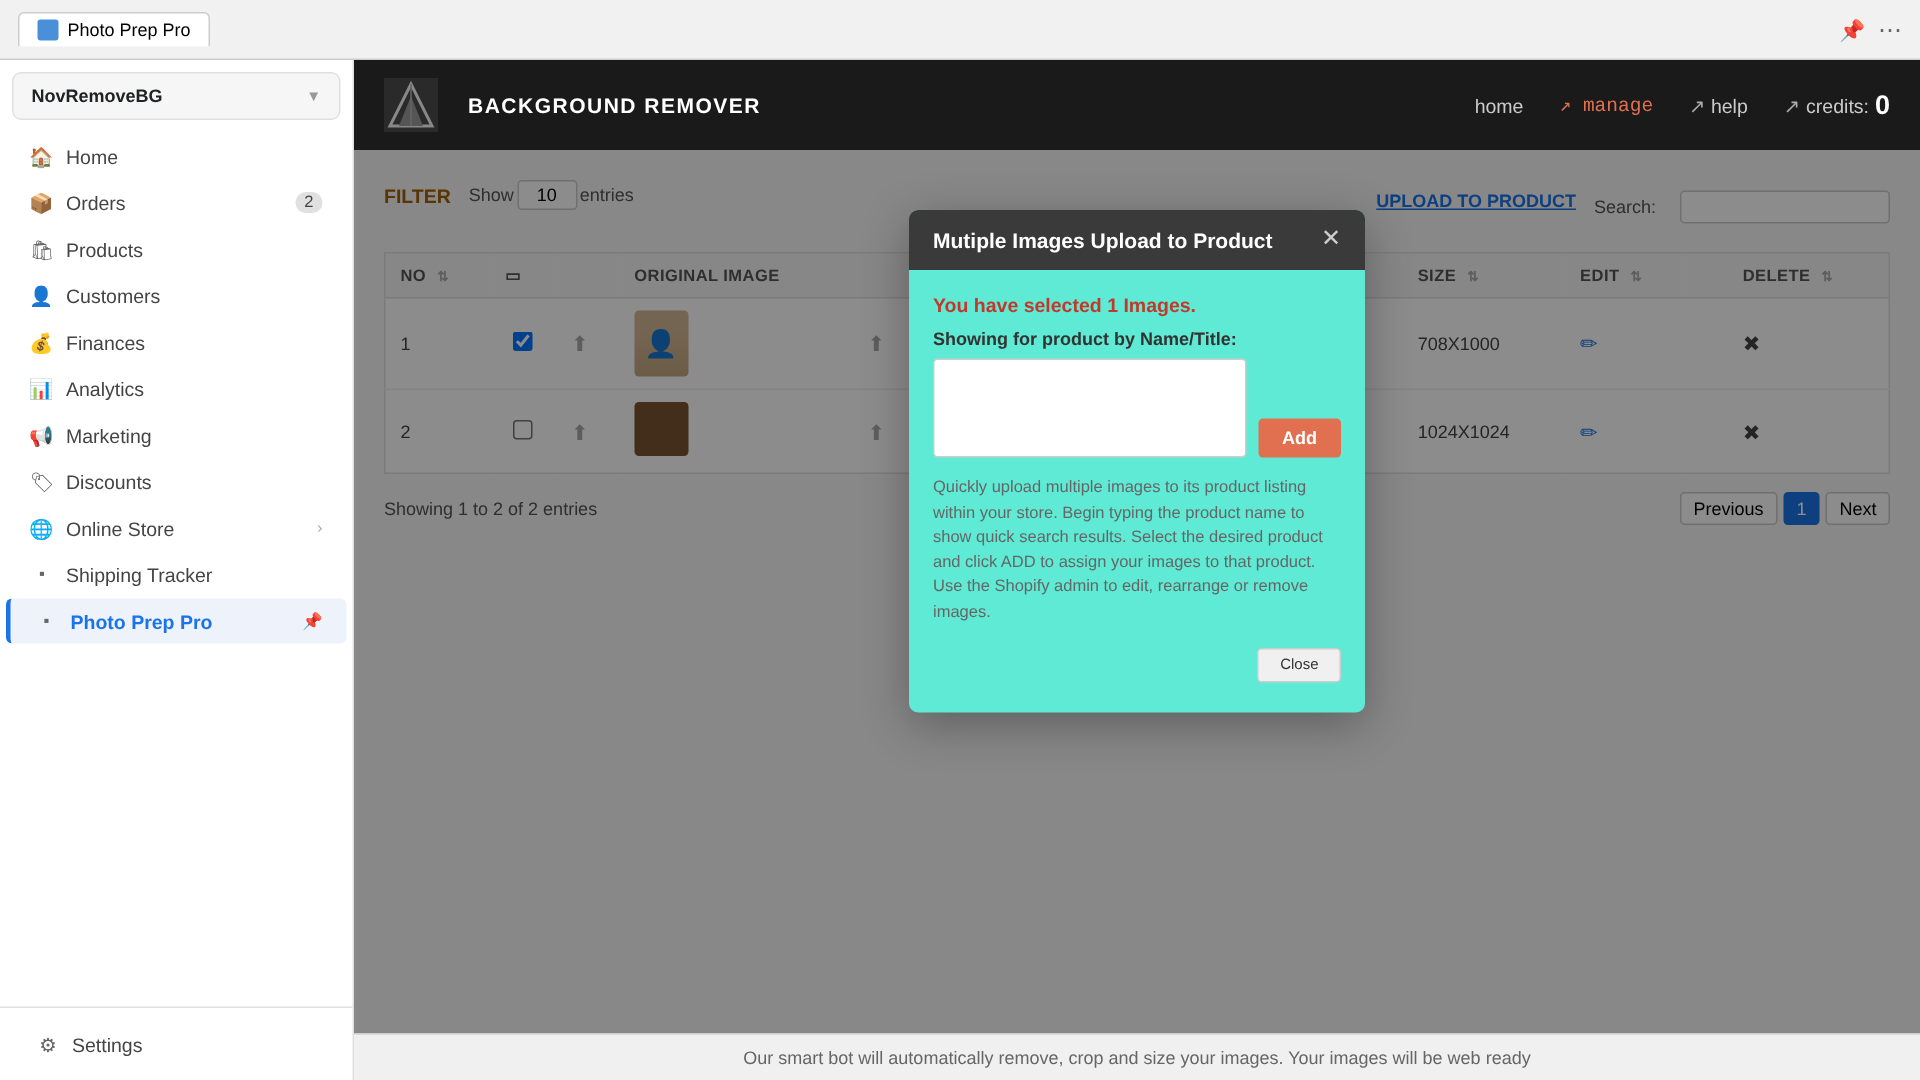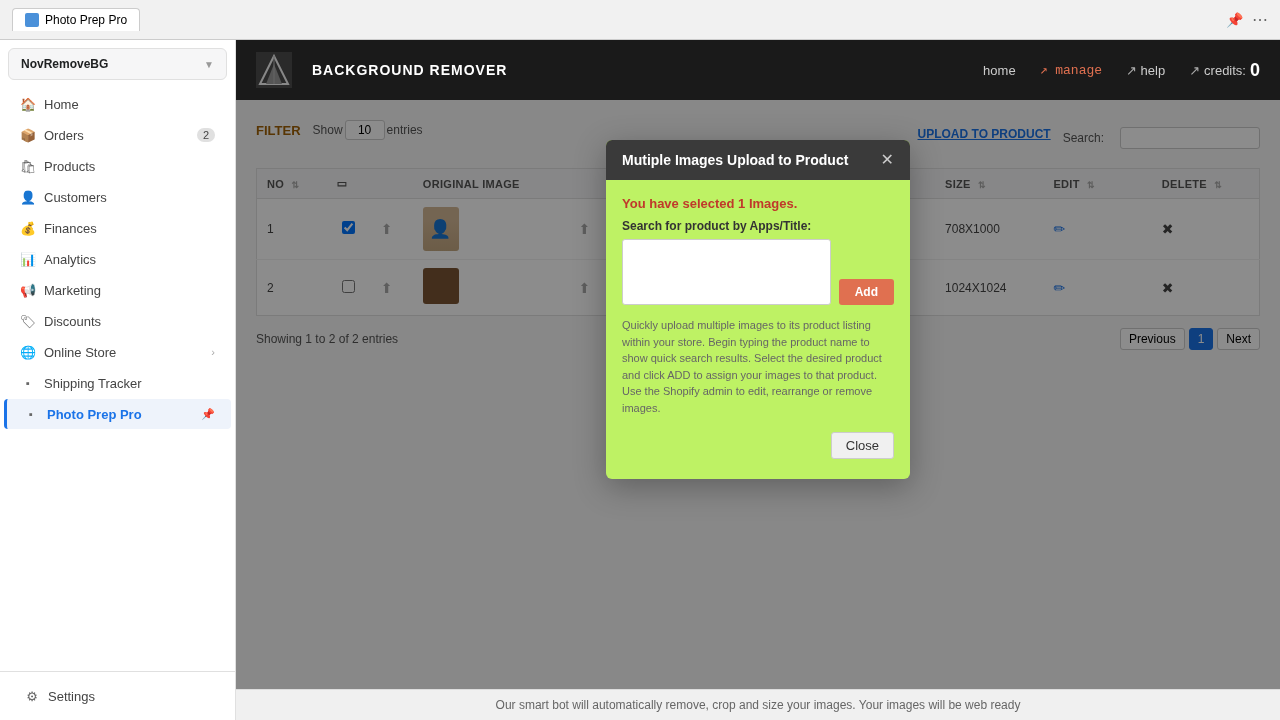--- a/index.html
+++ b/index.html
@@ -351,21 +351,21 @@
       background: rgba(0,0,0,0.45);
       display: flex;
       align-items: flex-start;
       justify-content: center;
       padding-top: 40px;
       z-index: 100;
     }
 
     
     .modal {
-      background: #bef264;
+      background: #5eead4;
       border-radius: 6px;
       width: 304px;
       box-shadow: 0 8px 32px rgba(0,0,0,0.3);
       overflow: hidden;
     }
     .modal-header {
       background: #3a3a3a;
       color: white;
       padding: 12px 16px;
       display: flex;
@@ -431,21 +431,21 @@
     }
     .modal-footer {
       text-align: right;
       padding: 0 0 4px;
     }
     .modal-close-btn {
       background: #f0f0f0;
       border: 1px solid #ccc;
       border-radius: 3px;
       padding: 5px 14px;
-      font-size: 13px;
+      font-size: 10px;
       cursor: pointer;
       color: #333;
     }
 
     
     .logo-svg-container {
       width: 36px;
       height: 36px;
     }
   </style>
@@ -650,21 +650,21 @@
       </div>
 
       <div class="modal-backdrop">
         <div class="modal">
           <div class="modal-header">
             <span class="modal-title">Mutiple Images Upload to Product</span>
             <button class="modal-close">✕</button>
           </div>
           <div class="modal-body">
             <div class="modal-selected-text">You have selected 1 Images.</div>
-            <div class="modal-search-label">Search for product by Apps/Title:</div>
+            <div class="modal-search-label">Showing for product by Name/Title:</div>
             <div class="modal-search-row">
               <input type="text" class="modal-search-input" placeholder="" style="">
               <button class="modal-add-btn">Add</button>
             </div>
             <div class="modal-description">Quickly upload multiple images to its product listing within your store. Begin typing the product name to show quick search results. Select the desired product and click ADD to assign your images to that product. Use the Shopify admin to edit, rearrange or remove images.</div>
             <div class="modal-footer">
               <button class="modal-close-btn">Close</button>
             </div>
           </div>
         </div>

